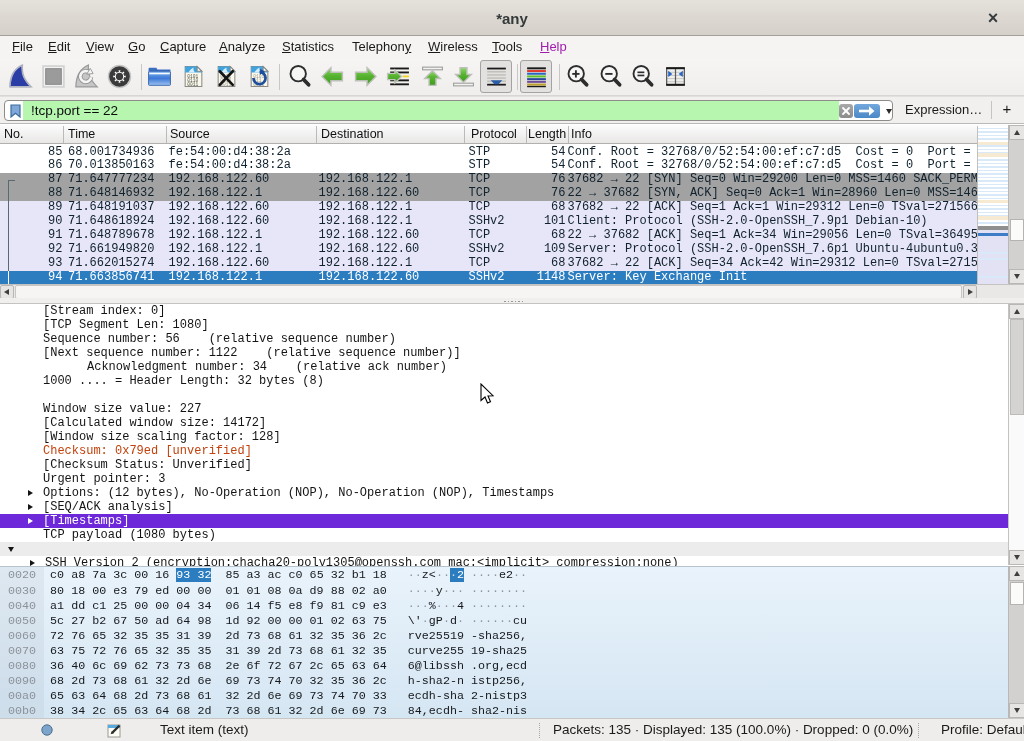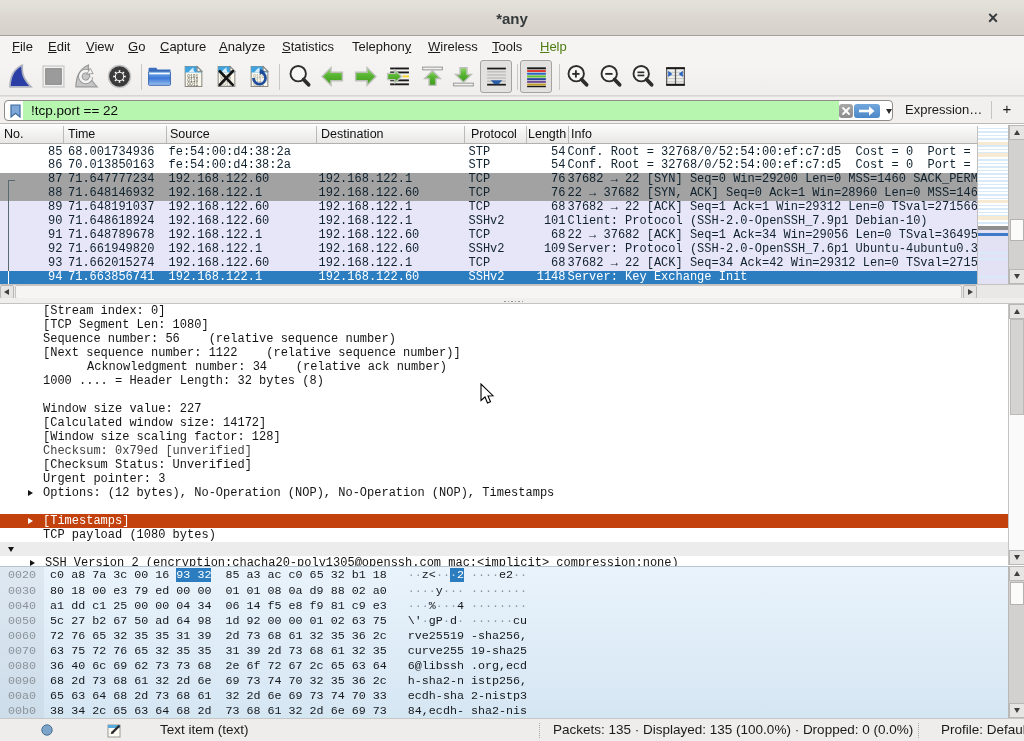--- a/index.html
+++ b/index.html
@@ -20,21 +20,21 @@
 <div class="abs" style="left:12px;top:36px;height:22px;line-height:21px;font-size:13px;color:#1a1a1a;"><u>F</u>ile</div>
 <div class="abs" style="left:48px;top:36px;height:22px;line-height:21px;font-size:13px;color:#1a1a1a;"><u>E</u>dit</div>
 <div class="abs" style="left:86px;top:36px;height:22px;line-height:21px;font-size:13px;color:#1a1a1a;"><u>V</u>iew</div>
 <div class="abs" style="left:128px;top:36px;height:22px;line-height:21px;font-size:13px;color:#1a1a1a;"><u>G</u>o</div>
 <div class="abs" style="left:160px;top:36px;height:22px;line-height:21px;font-size:13px;color:#1a1a1a;"><u>C</u>apture</div>
 <div class="abs" style="left:219px;top:36px;height:22px;line-height:21px;font-size:13px;color:#1a1a1a;"><u>A</u>nalyze</div>
 <div class="abs" style="left:282px;top:36px;height:22px;line-height:21px;font-size:13px;color:#1a1a1a;"><u>S</u>tatistics</div>
 <div class="abs" style="left:352px;top:36px;height:22px;line-height:21px;font-size:13px;color:#1a1a1a;">Telephon<u>y</u></div>
 <div class="abs" style="left:428px;top:36px;height:22px;line-height:21px;font-size:13px;color:#1a1a1a;"><u>W</u>ireless</div>
 <div class="abs" style="left:492px;top:36px;height:22px;line-height:21px;font-size:13px;color:#1a1a1a;"><u>T</u>ools</div>
-<div class="abs" style="left:540px;top:36px;height:22px;line-height:21px;font-size:13px;color:#4d7c0f;"><u>H</u>elp</div>
+<div class="abs" style="left:540px;top:36px;height:22px;line-height:21px;font-size:13px;color:#a21caf;"><u>H</u>elp</div>
 <div class="abs" style="left:0;top:58px;width:1024px;height:38px;
  background:linear-gradient(#f6f5f4,#efeeec);border-bottom:1px solid #d8d6d4;box-sizing:border-box;"></div>
 <div class="abs" style="left:140.5px;top:64px;width:1px;height:26px;background:#c9c7c5;"></div>
 <div class="abs" style="left:278.5px;top:64px;width:1px;height:26px;background:#c9c7c5;"></div>
 <div class="abs" style="left:516.5px;top:64px;width:1px;height:26px;background:#c9c7c5;"></div>
 <div class="abs" style="left:558.5px;top:64px;width:1px;height:26px;background:#c9c7c5;"></div>
 <div class="abs" style="left:480px;top:59.5px;width:32px;height:33px;background:#e3e1df;border:1px solid #a5a3a1;border-radius:3px;box-sizing:border-box;"></div>
 <div class="abs" style="left:520px;top:59.5px;width:32px;height:33px;background:#e3e1df;border:1px solid #a5a3a1;border-radius:3px;box-sizing:border-box;"></div>
 <svg class="abs" style="left:8px;top:64px;" width="25" height="25" viewBox="0 0 24 24">
     <path d="M1.8,22 C2,12 5.5,4.5 13.8,1 C13,9.5 15.2,14.5 22.3,22 Z" fill="#2b3ea6" stroke="#c8cad2" stroke-width="1.6"></path>
@@ -332,25 +332,26 @@
 <div class="abs" style="left:0;top:303px;width:1024px;height:263px;background:#ffffff;border-top:1px solid #c5c3c1;box-sizing:border-box;overflow:hidden;">
 <div class="abs mono2" style="left:0;top:0px;width:1008px;height:14px;line-height:14px;color:#141414;"><span class="abs" style="left:43px;top:0;">[Stream index: 0]</span></div>
 <div class="abs mono2" style="left:0;top:14px;width:1008px;height:14px;line-height:14px;color:#141414;"><span class="abs" style="left:43px;top:0;">[TCP Segment Len: 1080]</span></div>
 <div class="abs mono2" style="left:0;top:28px;width:1008px;height:14px;line-height:14px;color:#141414;"><span class="abs" style="left:43px;top:0;">Sequence number: 56    (relative sequence number)</span></div>
 <div class="abs mono2" style="left:0;top:42px;width:1008px;height:14px;line-height:14px;color:#141414;"><span class="abs" style="left:43px;top:0;">[Next sequence number: 1122    (relative sequence number)]</span></div>
 <div class="abs mono2" style="left:0;top:56px;width:1008px;height:14px;line-height:14px;color:#141414;"><span class="abs" style="left:43px;top:0;margin-left:44px;">Acknowledgment number: 34    (relative ack number)</span></div>
 <div class="abs mono2" style="left:0;top:70px;width:1008px;height:14px;line-height:14px;color:#141414;"><span class="abs" style="left:43px;top:0;">1000 .... = Header Length: 32 bytes (8)</span></div>
 <div class="abs mono2" style="left:0;top:98px;width:1008px;height:14px;line-height:14px;color:#141414;"><span class="abs" style="left:43px;top:0;">Window size value: 227</span></div>
 <div class="abs mono2" style="left:0;top:112px;width:1008px;height:14px;line-height:14px;color:#141414;"><span class="abs" style="left:43px;top:0;">[Calculated window size: 14172]</span></div>
 <div class="abs mono2" style="left:0;top:126px;width:1008px;height:14px;line-height:14px;color:#141414;"><span class="abs" style="left:43px;top:0;">[Window size scaling factor: 128]</span></div>
-<div class="abs mono2" style="left:0;top:140px;width:1008px;height:14px;line-height:14px;color:#404040;"><span class="abs" style="left:43px;top:0;">Checksum: 0x79ed [unverified]</span></div>
+<div class="abs mono2" style="left:0;top:140px;width:1008px;height:14px;line-height:14px;color:#c2410c;"><span class="abs" style="left:43px;top:0;">Checksum: 0x79ed [unverified]</span></div>
 <div class="abs mono2" style="left:0;top:154px;width:1008px;height:14px;line-height:14px;color:#141414;"><span class="abs" style="left:43px;top:0;">[Checksum Status: Unverified]</span></div>
 <div class="abs mono2" style="left:0;top:168px;width:1008px;height:14px;line-height:14px;color:#141414;"><span class="abs" style="left:43px;top:0;">Urgent pointer: 3</span></div>
 <div class="abs mono2" style="left:0;top:182px;width:1008px;height:14px;line-height:14px;color:#141414;"><span class="abs" style="left:28px;top:3.5px;width:0;height:0;border-top:3.5px solid transparent;border-bottom:3.5px solid transparent;border-left:5px solid #141414;"></span><span class="abs" style="left:43px;top:0;">Options: (12 bytes), No-Operation (NOP), No-Operation (NOP), Timestamps</span></div>
-<div class="abs mono2" style="left:0;top:210px;width:1008px;height:14px;line-height:14px;background:#c2410c;color:#ffffff;"><span class="abs" style="left:28px;top:3.5px;width:0;height:0;border-top:3.5px solid transparent;border-bottom:3.5px solid transparent;border-left:5px solid #ffffff;"></span><span class="abs" style="left:43px;top:0;">[Timestamps]</span></div>
+<div class="abs mono2" style="left:0;top:196px;width:1008px;height:14px;line-height:14px;color:#141414;"><span class="abs" style="left:28px;top:3.5px;width:0;height:0;border-top:3.5px solid transparent;border-bottom:3.5px solid transparent;border-left:5px solid #141414;"></span><span class="abs" style="left:43px;top:0;">[SEQ/ACK analysis]</span></div>
+<div class="abs mono2" style="left:0;top:210px;width:1008px;height:14px;line-height:14px;background:#6d28d9;color:#ffffff;"><span class="abs" style="left:28px;top:3.5px;width:0;height:0;border-top:3.5px solid transparent;border-bottom:3.5px solid transparent;border-left:5px solid #ffffff;"></span><span class="abs" style="left:43px;top:0;">[Timestamps]</span></div>
 <div class="abs mono2" style="left:0;top:224px;width:1008px;height:14px;line-height:14px;color:#141414;"><span class="abs" style="left:43px;top:0;">TCP payload (1080 bytes)</span></div>
 <div class="abs mono2" style="left:0;top:238px;width:1008px;height:14px;line-height:14px;background:#ececec;color:#141414;"><span class="abs" style="left:8px;top:5px;width:0;height:0;border-left:3.5px solid transparent;border-right:3.5px solid transparent;border-top:5px solid #141414;"></span><span class="abs" style="left:25px;top:0;margin-top:44px;">SSH Protocol</span></div>
 <div class="abs mono2" style="left:0;top:252px;width:1008px;height:14px;line-height:14px;color:#141414;"><span class="abs" style="left:30px;top:3.5px;width:0;height:0;border-top:3.5px solid transparent;border-bottom:3.5px solid transparent;border-left:5px solid #141414;"></span><span class="abs" style="left:45px;top:0;">SSH Version 2 (encryption:chacha20-poly1305@openssh.com mac:&lt;implicit&gt; compression:none)</span></div>
 </div>
 <div class="abs" style="left:1008px;top:304px;width:16px;height:261px;background:#fafafa;border-left:1px solid #c5c3c1;box-sizing:border-box;">
 <div class="sbbtn" style="left:0;top:0;width:16px;height:15px;"></div>
 <div class="abs" style="left:4.5px;top:5px;width:0;height:0;border-left:3.5px solid transparent;border-right:3.5px solid transparent;border-bottom:5px solid #3f3f3f;"></div>
 <div class="abs" style="left:1px;top:15px;width:14px;height:96px;background:#d4d3d2;border:1px solid #bdbbb9;box-sizing:border-box;"></div>
 <div class="sbbtn" style="left:0;top:246px;width:16px;height:15px;"></div>
 <div class="abs" style="left:4.5px;top:251px;width:0;height:0;border-left:3.5px solid transparent;border-right:3.5px solid transparent;border-top:5px solid #3f3f3f;"></div>

